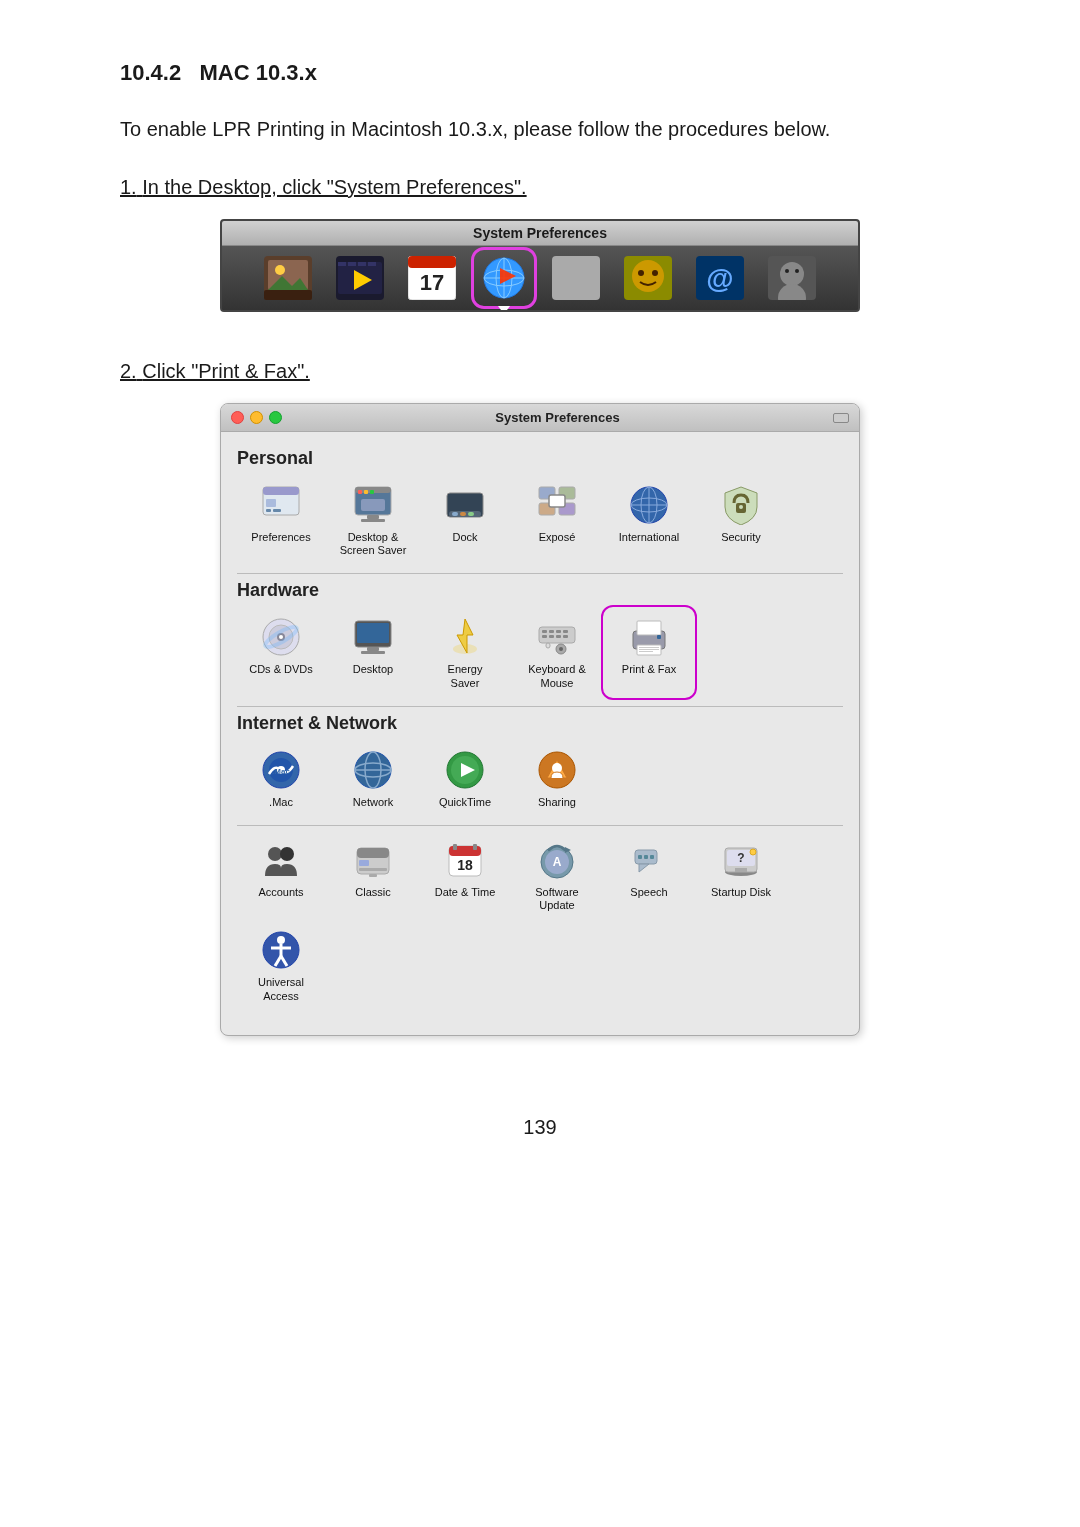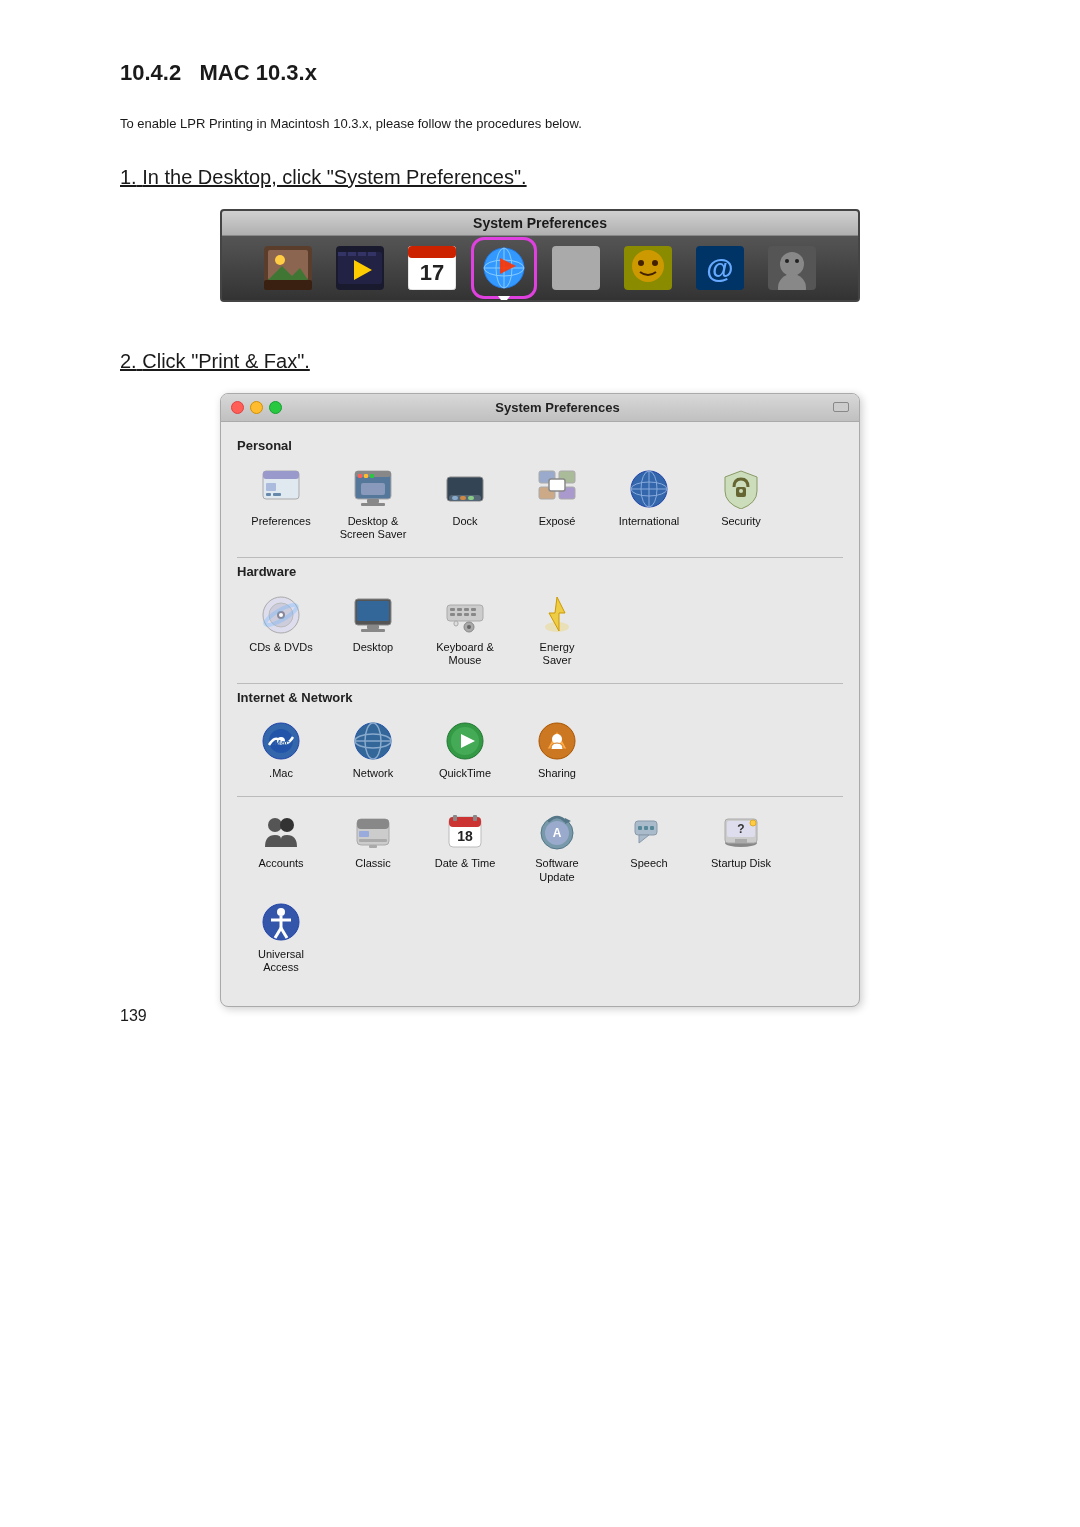--- a/index.html
+++ b/index.html
@@ -12,21 +12,21 @@
       color: #1a1a1a;
     }
 
     .section-heading {
       font-size: 22px;
       font-weight: bold;
       margin-bottom: 24px;
     }
 
     .body-text {
-      font-size: 13px;
+      font-size: 20px;
       line-height: 1.5;
       margin-bottom: 32px;
       margin-top: 28px;
     }
 
     .step-text {
       font-size: 20px;
       margin-bottom: 20px;
       text-decoration: underline;
     }
@@ -127,21 +127,21 @@
       border: 1px solid #888;
       border-radius: 2px;
       background: #ccc;
     }
 
     .window-content {
       padding: 12px 16px 16px;
     }
 
     .pref-section-label {
-      font-size: 13px;
+      font-size: 18px;
       font-weight: bold;
       color: #222;
       margin-bottom: 8px;
       margin-top: 4px;
     }
     .pref-grid {
       display: flex;
       flex-wrap: wrap;
       gap: 4px;
       margin-bottom: 10px;
@@ -177,21 +177,23 @@
       line-height: 1.2;
     }
 
     .pref-divider {
       border: none;
       border-top: 1px solid #bbb;
       margin: 6px 0;
     }
 
     .page-number {
-      font-size: 16px;
+      text-align: center;
+      font-size: 20px;
+      margin-top: 80px;
     }
   </style>
 </head>
 <body>
 
 <div style="margin-bottom: 28px;">
   <h2 class="section-heading">
     <span>10.4.2</span>&nbsp;&nbsp;&nbsp;<span>MAC 10.3.x</span>
   </h2>
 </div>
@@ -404,20 +406,30 @@
       <div class="pref-item">
         <div class="pref-item-icon">
           <svg width="40" height="40" viewBox="0 0 40 40">
             <rect x="2" y="4" width="36" height="26" rx="3" fill="#555" stroke="#888"></rect>
             <rect x="4" y="6" width="32" height="20" rx="1" fill="#336699"></rect>
             <rect x="14" y="30" width="12" height="4" rx="1" fill="#888"></rect>
             <rect x="8" y="34" width="24" height="3" rx="1" fill="#888"></rect>
           </svg>
         </div>
         <div class="pref-item-label">Desktop</div>
+      </div>
+
+      <div class="pref-item">
+        <div class="pref-item-icon">
+          <svg width="40" height="40" viewBox="0 0 40 40">
+            <ellipse cx="20" cy="32" rx="12" ry="5" fill="#eecc44" opacity="0.3"></ellipse>
+            <path d="M20 2 L28 18 L22 18 L22 36 L12 18 L18 18 Z" fill="#eecc44" stroke="#cc9900" stroke-width="1"></path>
+          </svg>
+        </div>
+        <div class="pref-item-label">Energy<br>Saver</div>
       </div>
 
       <div class="pref-item">
         <div class="pref-item-icon">
           <svg width="40" height="40" viewBox="0 0 40 40">
             <rect x="2" y="10" width="36" height="16" rx="3" fill="#cccccc" stroke="#aaa"></rect>
             <rect x="5" y="13" width="5" height="3" rx="1" fill="#888"></rect>
             <rect x="12" y="13" width="5" height="3" rx="1" fill="#888"></rect>
             <rect x="19" y="13" width="5" height="3" rx="1" fill="#888"></rect>
             <rect x="26" y="13" width="5" height="3" rx="1" fill="#888"></rect>
@@ -426,30 +438,34 @@
             <rect x="19" y="18" width="5" height="3" rx="1" fill="#888"></rect>
             <rect x="26" y="18" width="5" height="3" rx="1" fill="#888"></rect>
             <rect x="9" y="26" width="4" height="5" rx="2" fill="#dddddd" stroke="#aaa"></rect>
             <ellipse cx="24" cy="32" rx="5" ry="5" fill="#aaaaaa" stroke="#888" stroke-width="1"></ellipse>
             <circle cx="24" cy="32" r="2" fill="#666"></circle>
           </svg>
         </div>
         <div class="pref-item-label">Keyboard &amp;<br>Mouse</div>
       </div>
 
-      <div class="pref-item">
-        <div class="pref-item-icon">
-          <svg width="40" height="40" viewBox="0 0 40 40">
-            <ellipse cx="20" cy="32" rx="12" ry="5" fill="#eecc44" opacity="0.3"></ellipse>
-            <path d="M20 2 L28 18 L22 18 L22 36 L12 18 L18 18 Z" fill="#eecc44" stroke="#cc9900" stroke-width="1"></path>
-          </svg>
-        </div>
-        <div class="pref-item-label">Energy<br>Saver</div>
-      </div>
-
+      <div class="pref-item highlighted-item">
+        <div class="pref-item-icon">
+          <svg width="40" height="40" viewBox="0 0 40 40">
+            <rect x="4" y="14" width="32" height="18" rx="3" fill="#999aaa" stroke="#777"></rect>
+            <rect x="8" y="4" width="24" height="14" rx="1" fill="#ffffff" stroke="#bbb"></rect>
+            <rect x="8" y="28" width="24" height="10" rx="1" fill="#ffffff" stroke="#bbb"></rect>
+            <rect x="10" y="30" width="20" height="1" fill="#ccc"></rect>
+            <rect x="10" y="32" width="20" height="1" fill="#ccc"></rect>
+            <rect x="10" y="34" width="14" height="1" fill="#ccc"></rect>
+            <rect x="28" y="18" width="4" height="4" rx="1" fill="#336699"></rect>
+          </svg>
+        </div>
+        <div class="pref-item-label">Print &amp; Fax</div>
+      </div>
 
     </div>
 
     <hr class="pref-divider">
 
     <div class="pref-section-label">Internet &amp; Network</div>
     <div class="pref-grid">
 
       <div class="pref-item">
         <div class="pref-item-icon">

